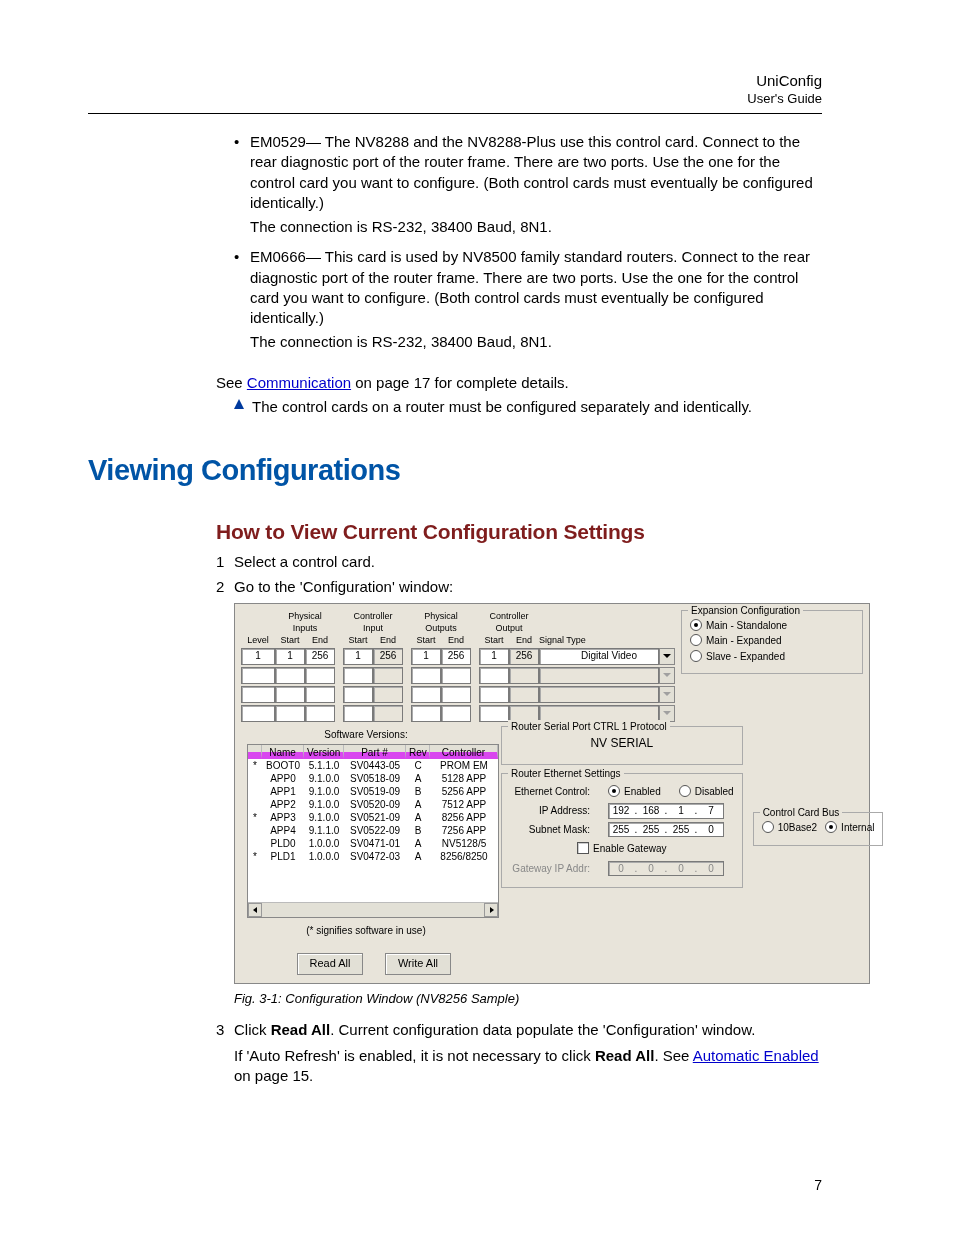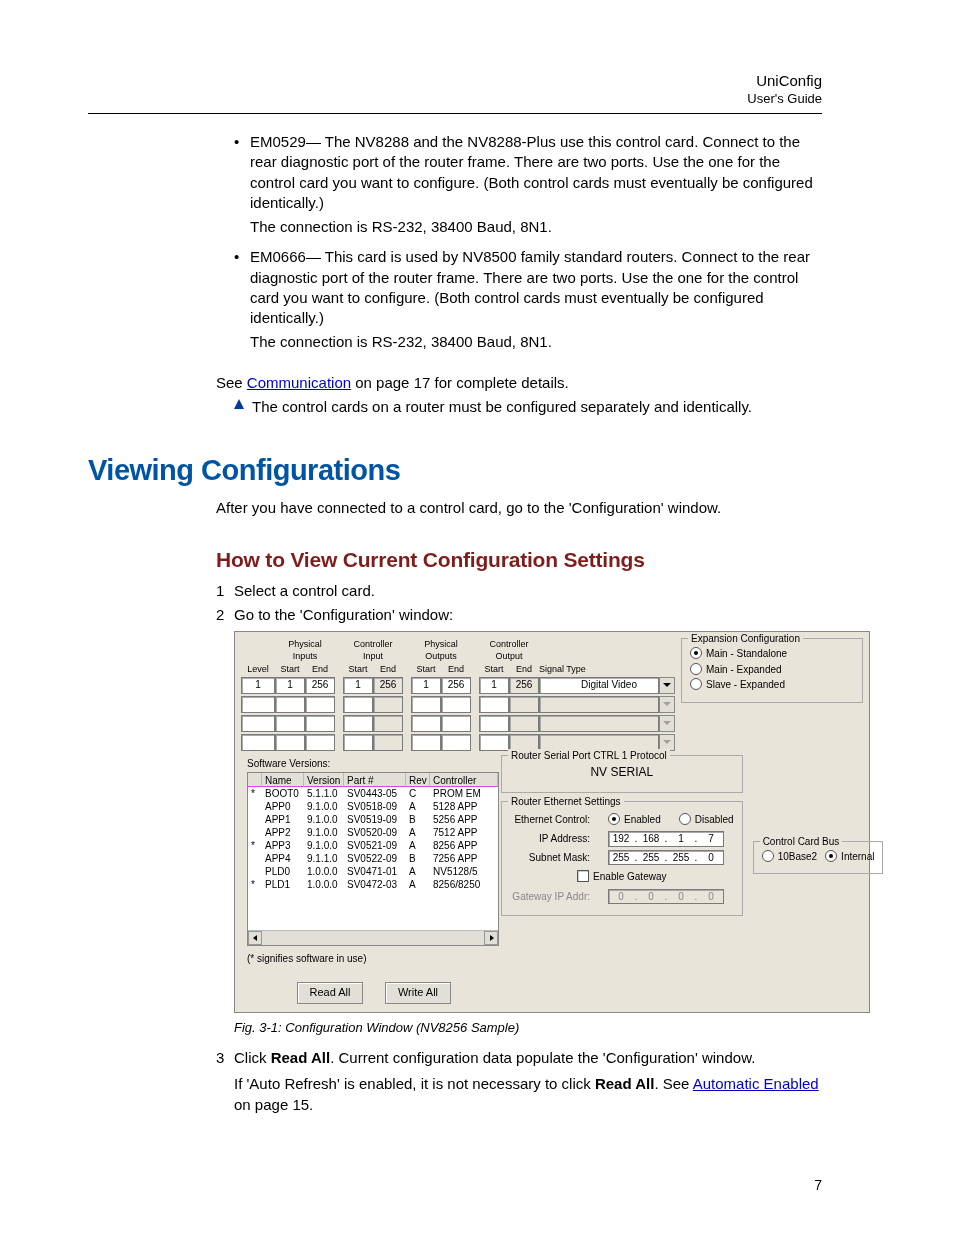--- a/index.html
+++ b/index.html
@@ -102,25 +102,25 @@
 
   
   .fs { border: 1px solid #aaa; padding: 6px 8px 8px 8px; margin-bottom: 8px; font-size: 10px; position: relative; }
   .fs .legend { position: absolute; top: -7px; left: 6px; background: #e8e4da; padding: 0 3px; font-size: 10px; }
   .radio, .check { display: flex; align-items: flex-start; gap: 4px; margin: 2px 0; }
   .rad { width: 10px; height: 10px; border-radius: 50%; border: 1px solid #555; background: #fff; display: inline-flex; align-items: center; justify-content: center; }
   .rad.on::after { content: ""; width: 4px; height: 4px; background: #000; border-radius: 50%; }
   .chk { width: 10px; height: 10px; border: 1px solid #555; background: #fff; box-shadow: inset 1px 1px 0 #ccc; }
 
   
-  .sw { padding: 2px 6px 6px 6px; }
+  .sw { padding: 2px 6px 6px 6px; text-align: center; }
   .swlabel { font-size: 10px; margin-bottom: 2px; }
   .swtable { border: 1px solid #888; background: #fff; width: 250px; }
   .swhead, .swrow { display: grid; grid-template-columns: 14px 42px 40px 62px 24px 1fr; font-size: 10px; }
-  .swhead > div { background: #e2e0d6; border-right: 1px solid #bbb; border-bottom: 1px solid #d946ef; padding: 1px 3px; height: 14px; box-sizing: border-box; }
+  .swhead > div { background: #e2e0d6; border-right: 1px solid #bbb; border-bottom: 7px solid #d946ef; padding: 1px 3px; height: 14px; box-sizing: border-box; }
   .swrow > div { padding: 0 3px; height: 13px; box-sizing: border-box; white-space: nowrap; overflow: hidden; }
   .swnote { font-size: 10px; margin: 6px 0; }
   .scrollbar { height: 14px; background: #e2e0d6; border-top: 1px solid #bbb; display: flex; justify-content: space-between; }
   .scrbtn { width: 14px; height: 14px; background: #e2e0d6; border: 1px solid #999; box-sizing: border-box; position: relative; }
   .scrbtn.l::after { content: ""; position: absolute; left: 4px; top: 3px; border-top: 3px solid transparent; border-bottom: 3px solid transparent; border-right: 4px solid #000; }
   .scrbtn.r::after { content: ""; position: absolute; left: 5px; top: 3px; border-top: 3px solid transparent; border-bottom: 3px solid transparent; border-left: 4px solid #000; }
 
   .lower { display: flex; gap: 10px; padding: 0 6px 0 6px; align-items: flex-start; }
   .lowerleft { width: 250px; }
   .lowermid { flex: 1; }
@@ -167,21 +167,20 @@
     <div class="see">
       <span>See </span><a class="link">Communication</a><span> on page 17 for complete details.</span>
     </div>
 
     <div class="note">
       <span class="note-mark"></span>
       <span>The control cards on a router must be configured separately and identically.</span>
     </div>
 
     <h1 class="sec">Viewing Configurations</h1>
-    <div>After you have connected to a control card, go to the 'Configuration' window.</div>
 
     <h2 class="sub">How to View Current Configuration Settings</h2>
 
     <ol class="steps">
       <li><span class="num">1</span><span>Select a control card.</span></li>
       <li><span class="num">2</span><span>Go to the 'Configuration' window:</span></li>
     </ol>
 
     <div class="figure">
       <div class="gridwrap">

